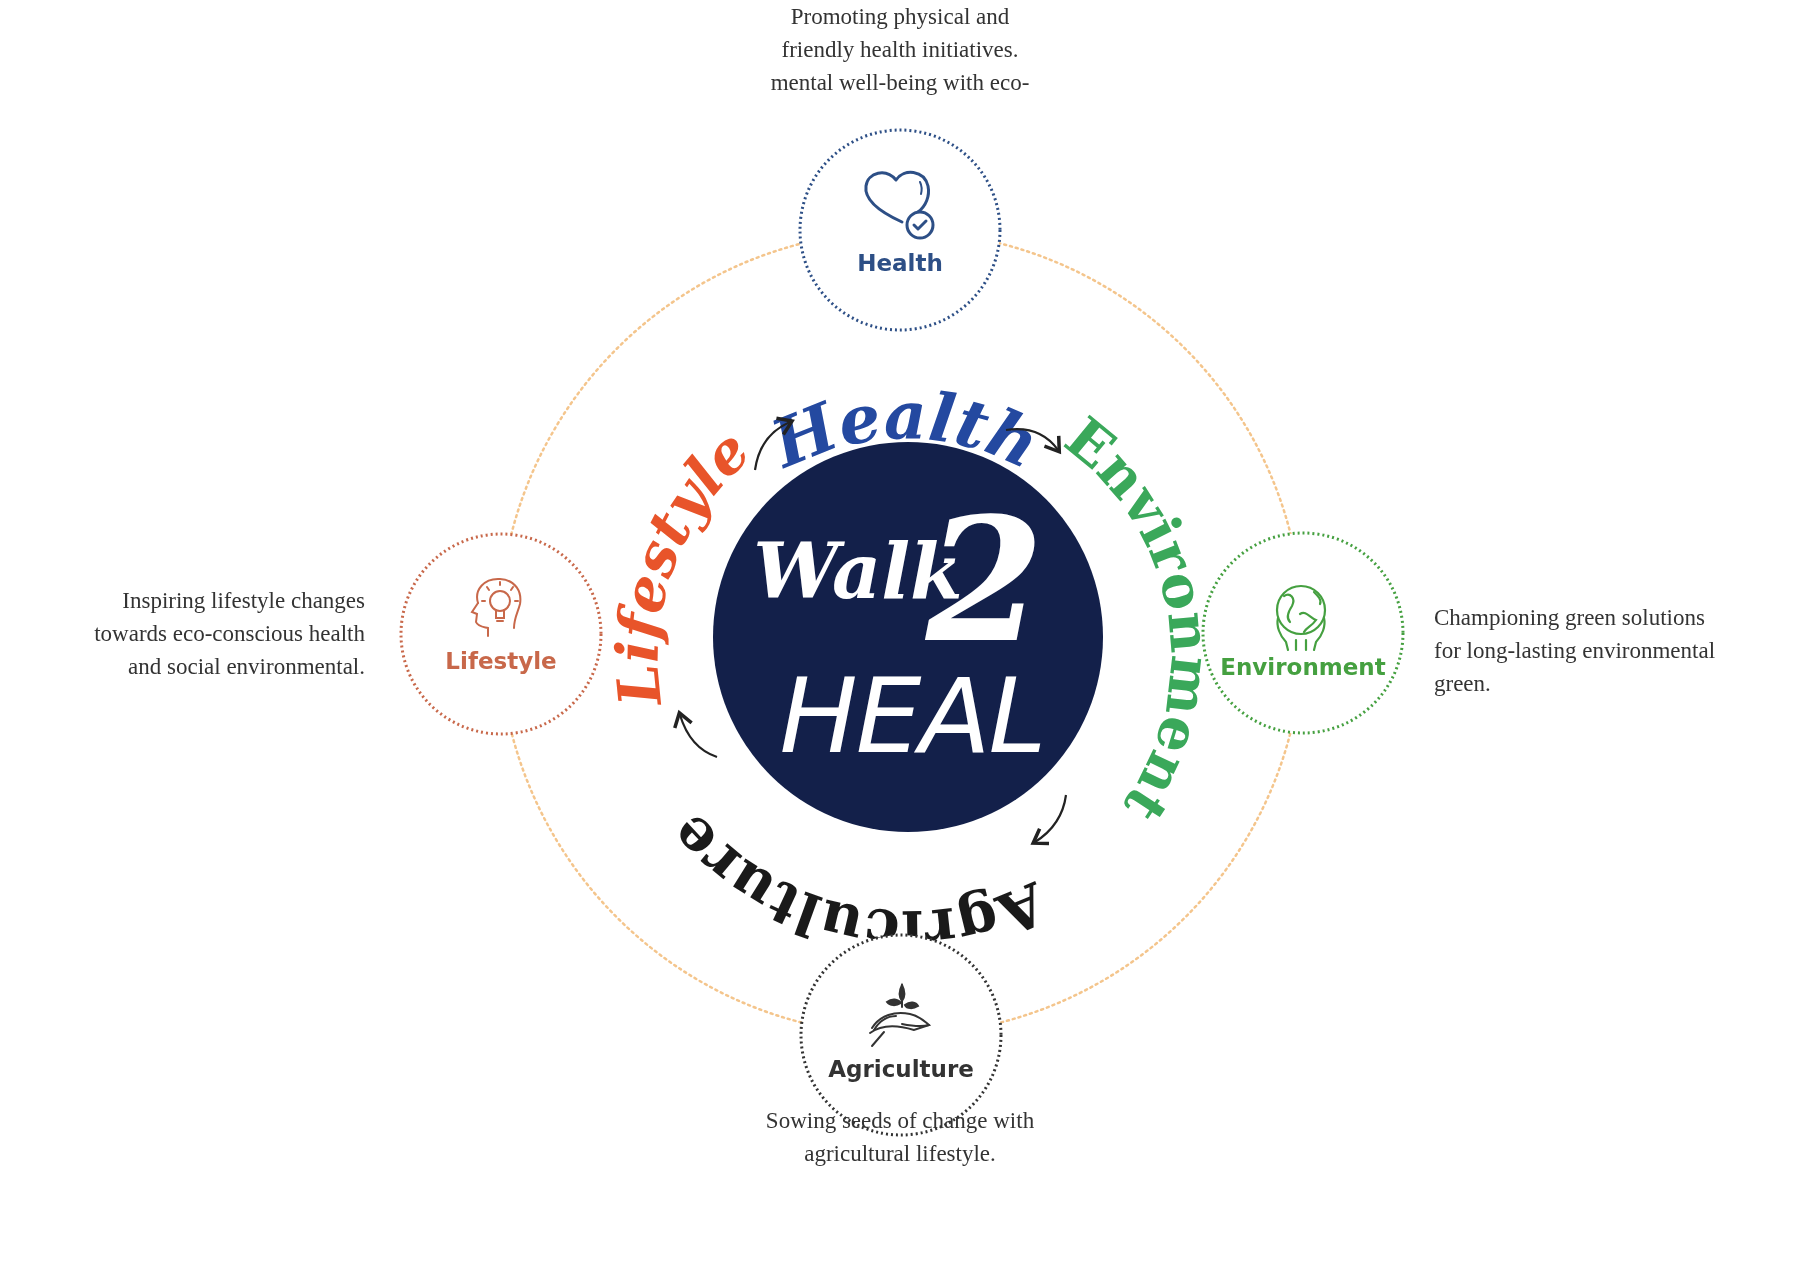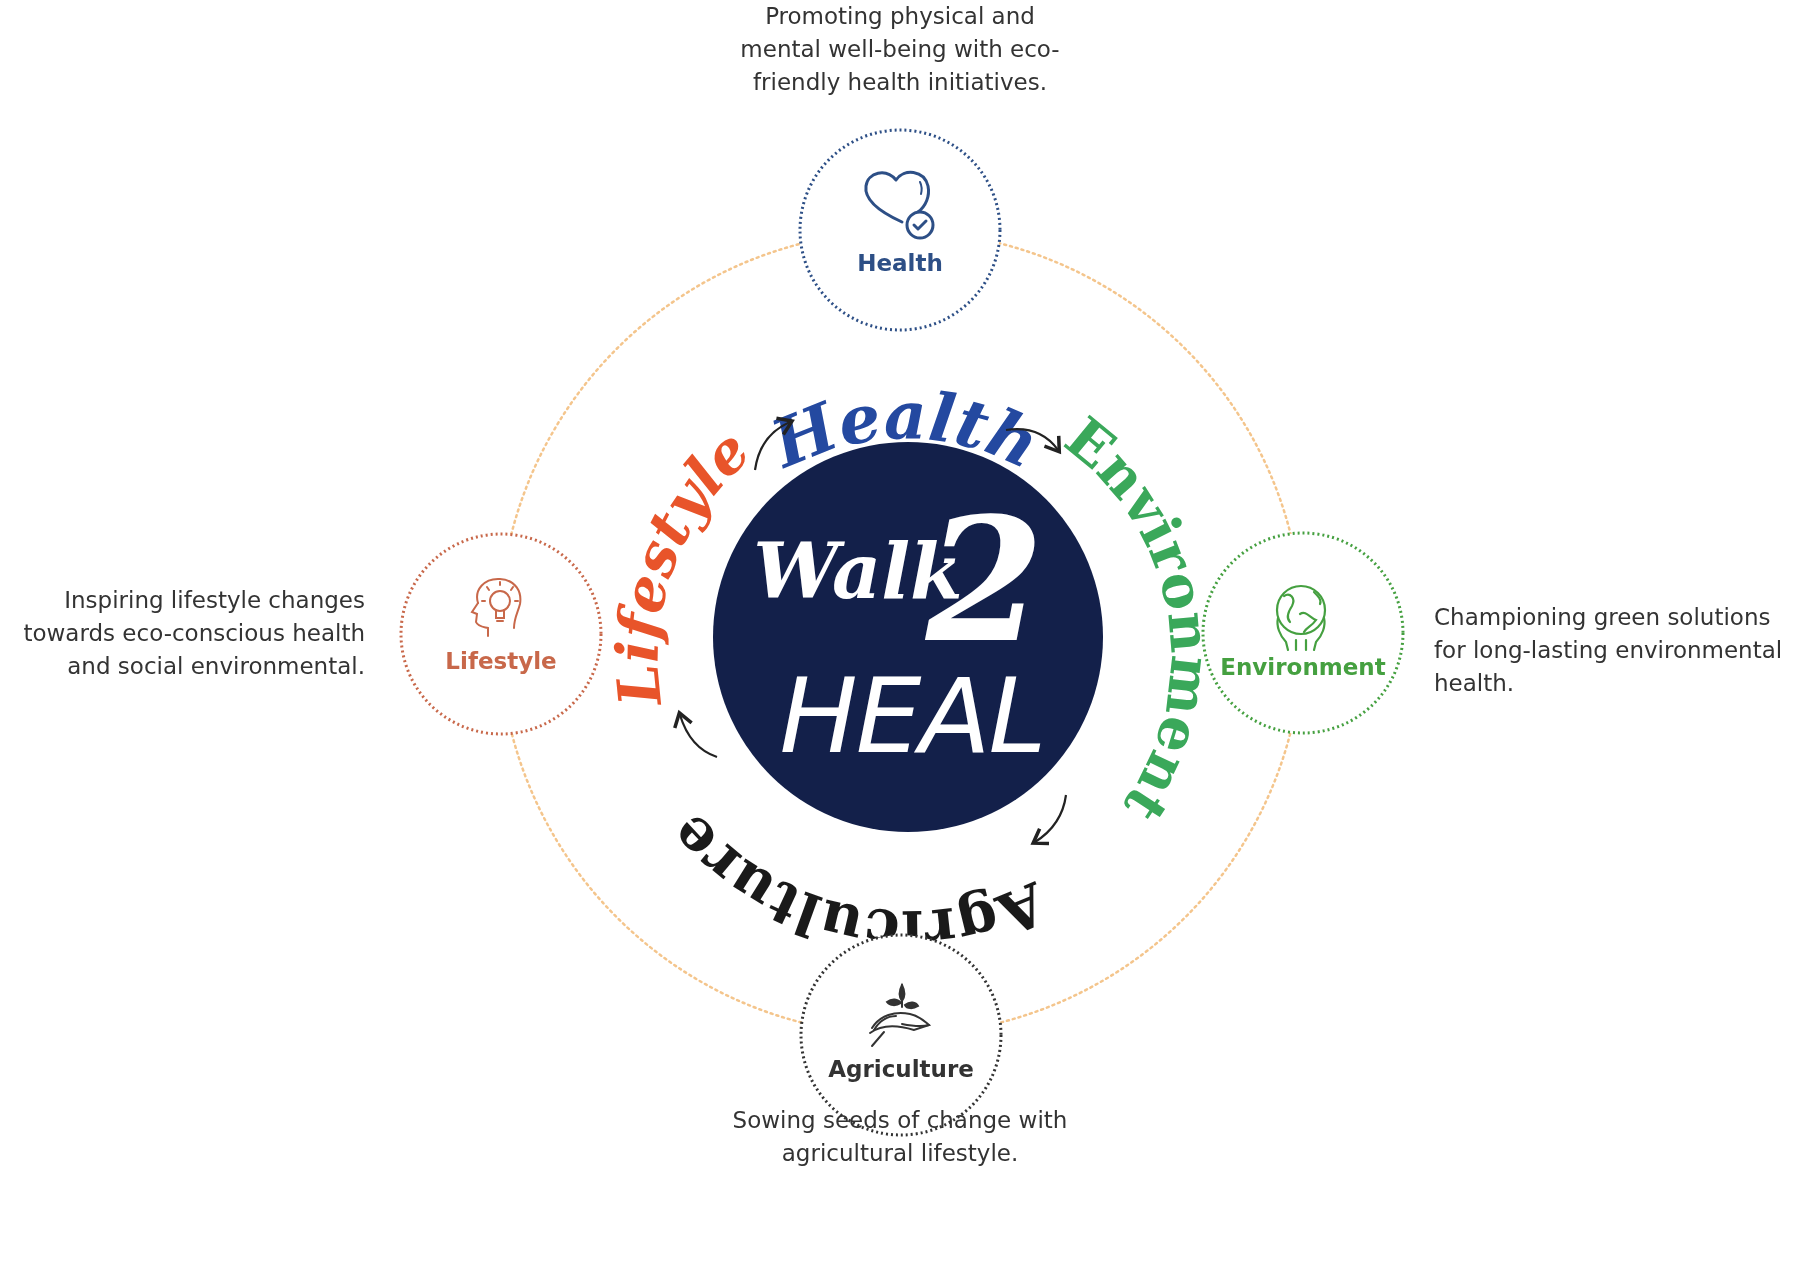--- a/index.html
+++ b/index.html
@@ -6,21 +6,21 @@
     body { width: 1796px; height: 1266px; position: relative; overflow: hidden;
            font-family: "DejaVu Sans", sans-serif; color: #2e2e2e; }
     svg.diagram { position: absolute; left: 0; top: 0; }
     .desc { position: absolute; font-family: "DejaVu Sans", sans-serif; font-size: 23px;
             line-height: 33px; color: #333333; }
     .desc-top, .desc-bottom { left: 650px; width: 500px; text-align: center; }
     .desc-top { top: 0px; }
     .desc-bottom { top: 1104px; }
     .desc-left { left: 10px; width: 355px; top: 584px; text-align: right; }
     .desc-right { left: 1434px; width: 362px; top: 601px; text-align: left; }
-    .desc span { display: block; white-space: nowrap; }
+    .desc span { display: block; white-space: nowrap; font-family: Liberation Serif, serif; }
     .node-label { position: absolute; font-family: "DejaVu Sans", sans-serif; font-weight: bold;
                   font-size: 23px; text-align: center; width: 200px; }
     .node { position: absolute; width: 200px; height: 200px; border-radius: 50%; cursor: pointer; }
     .hub-walk { font-family: "DejaVu Serif", serif; font-style: italic; font-weight: bold; }
   </style>
 </head>
 <body>
 
 <svg class="diagram" width="1796" height="1266" viewBox="0 0 1796 1266">
   <defs>
@@ -110,27 +110,27 @@
 </div>
 <div class="node" style="left:801px; top:935px;">
   <div class="node-label" style="top:121px; color:#333333;">Agriculture</div>
 </div>
 <div class="node" style="left:401px; top:534px;">
   <div class="node-label" style="top:114px; color:#c8684a;">Lifestyle</div>
 </div>
 
 <div class="desc desc-top">
   <span>Promoting physical and</span>
+  <span>friendly health initiatives.</span>
   <span>mental well-being with eco-</span>
-  <span>friendly health initiatives.</span>
 </div>
 <div class="desc desc-right">
   <span>Championing green solutions</span>
   <span>for long-lasting environmental</span>
-  <span>health.</span>
+  <span>green.</span>
 </div>
 <div class="desc desc-bottom">
   <span>Sowing seeds of change with</span>
   <span>agricultural lifestyle.</span>
 </div>
 <div class="desc desc-left">
   <span>Inspiring lifestyle changes</span>
   <span>towards eco-conscious health</span>
   <span>and social environmental.</span>
 </div>

